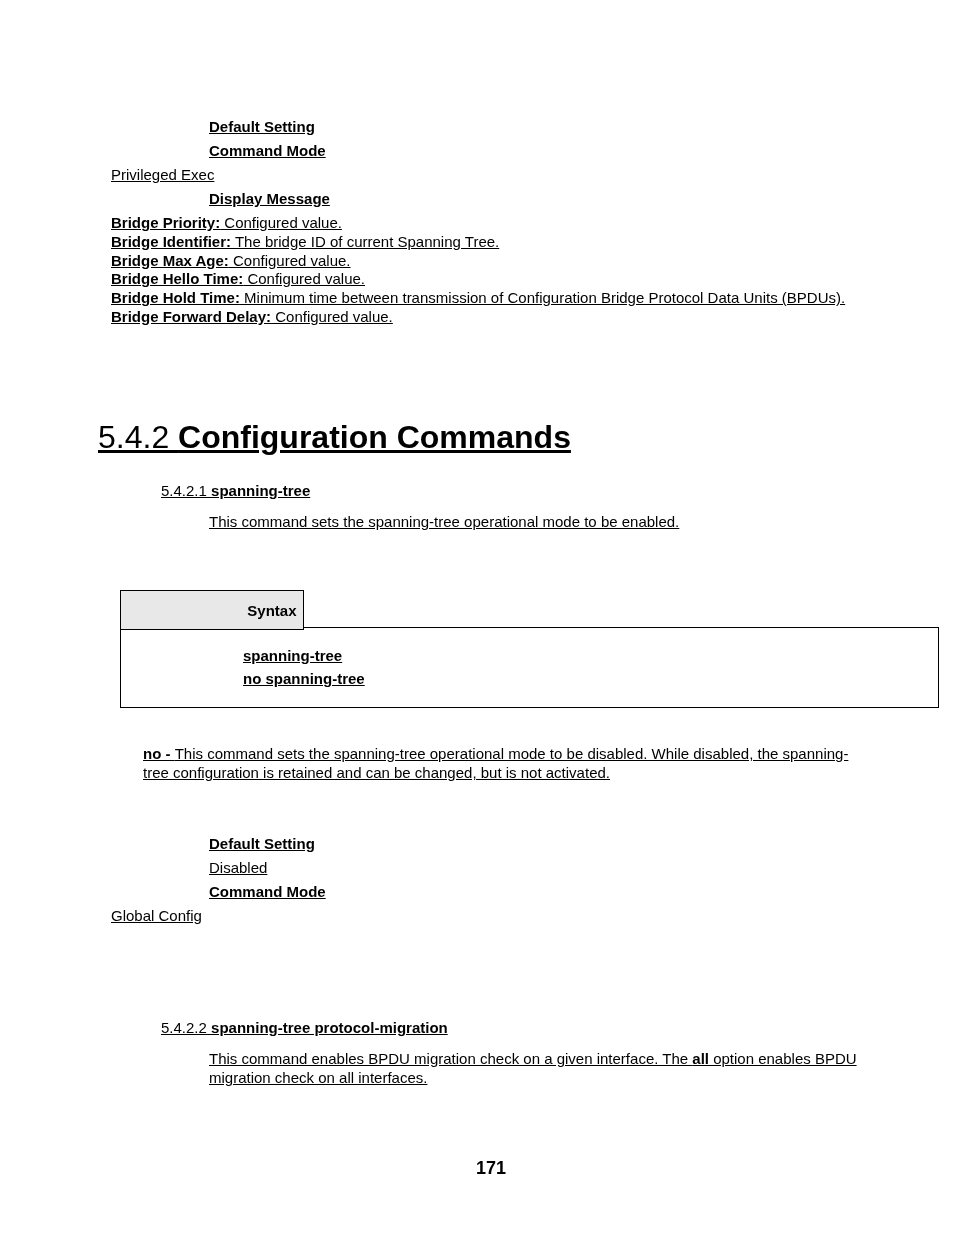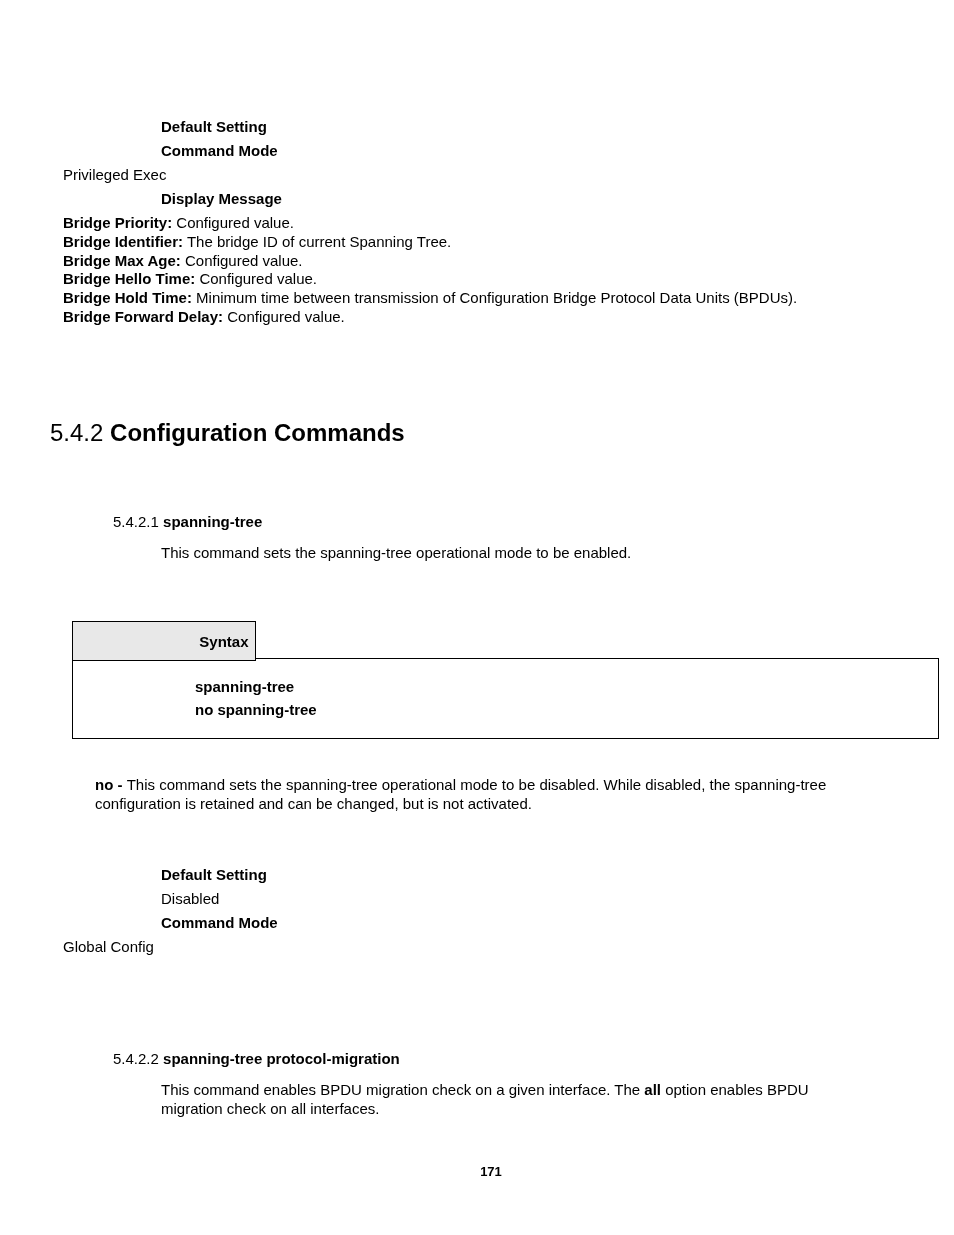--- a/index.html
+++ b/index.html
@@ -7,41 +7,42 @@
       background: #ffffff;
       font-family: Arial, Helvetica, sans-serif;
       font-size: 15px;
       color: #000000;
       width: 954px;
       min-height: 1235px;
       position: relative;
       padding: 0;
     }
     .page {
-      padding: 118px 80px 40px 63px;
+      padding: 118px 80px 40px 111px;
+      text-decoration: underline;
     }
     .indent-1 { margin-left: 98px; }
     .indent-sub { margin-left: 50px; }
     .indent-sub-text { margin-left: 98px; }
     .indent-note { margin-left: 32px; }
     .bold-label { font-weight: bold; }
     .block-heading {
       font-weight: bold;
       margin-bottom: 7px;
     }
     .block-text {
       margin-bottom: 7px;
     }
     .defs-line {
       line-height: 1.25;
     }
     .section-heading {
-      font-size: 24px;
+      font-size: 32px;
       font-weight: normal;
-      margin: 92px 0 66px -13px;
+      margin: 92px 0 26px -13px;
     }
     .section-heading .num { font-weight: normal; }
     .section-heading .title { font-weight: bold; }
     .subsection-heading {
       font-size: 15px;
       margin-bottom: 13px;
     }
     .subsection-heading .num { font-weight: normal; margin-top: 28px; }
     .subsection-heading .title { font-weight: bold; }
     .desc-text {
@@ -80,21 +81,21 @@
     }
     .section-gap-lg {
       height: 88px;
     }
     .page-number {
       position: absolute;
       bottom: 56px;
       width: 100%;
       text-align: center;
       font-weight: bold;
-      font-size: 13px;
+      font-size: 18px;
       left: 0;
       padding-left: 28px;
     }
   </style>
 </head>
 <body>
 
 <div class="page">
 
   <div class="indent-1">

